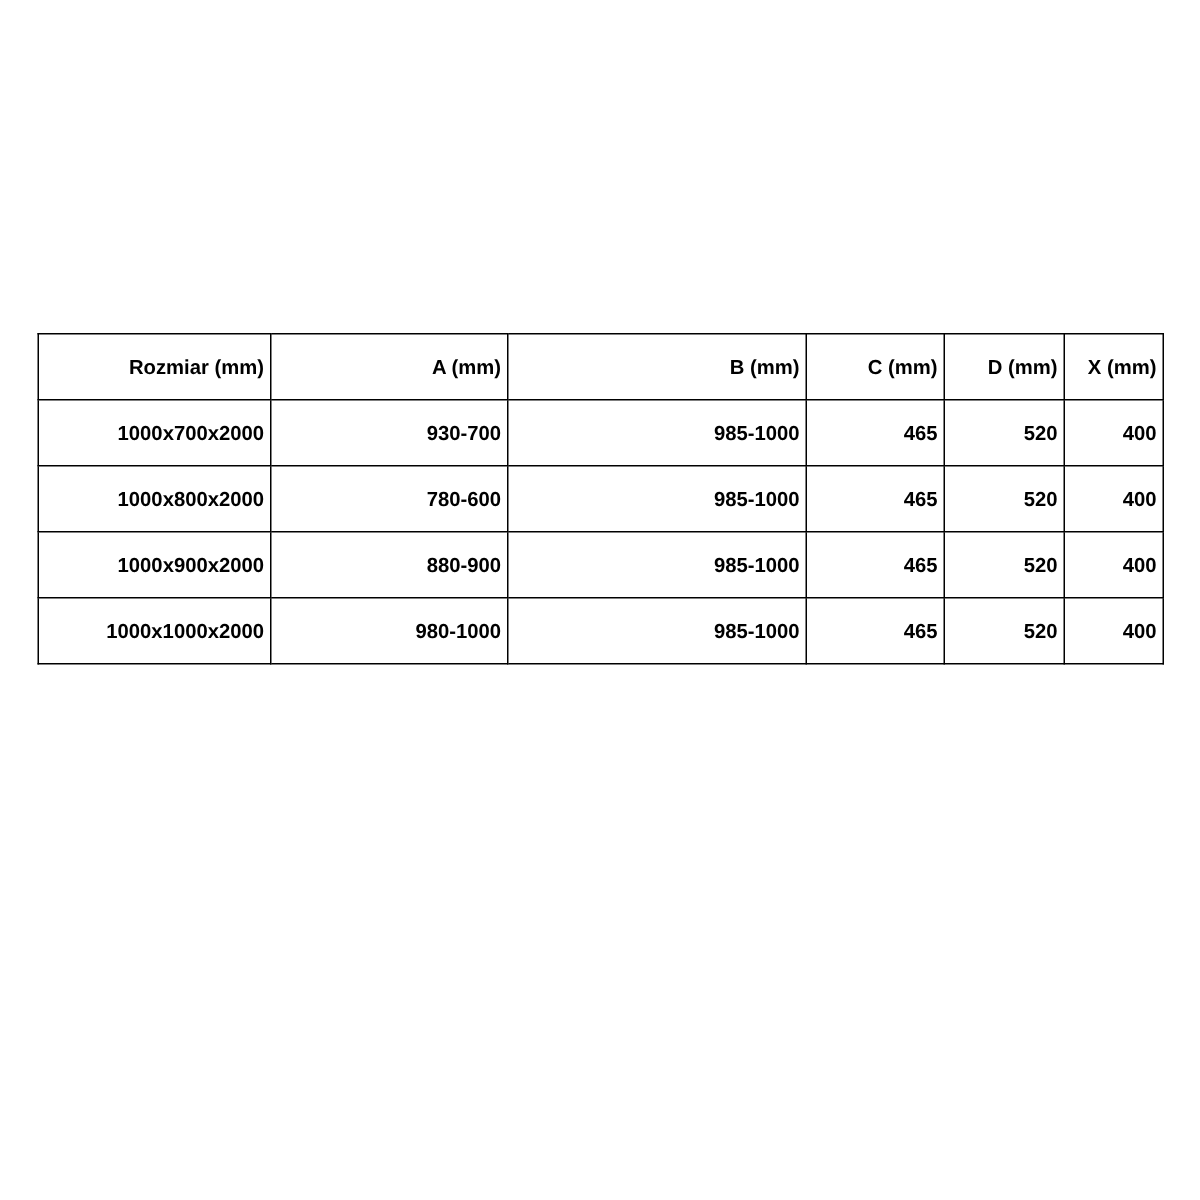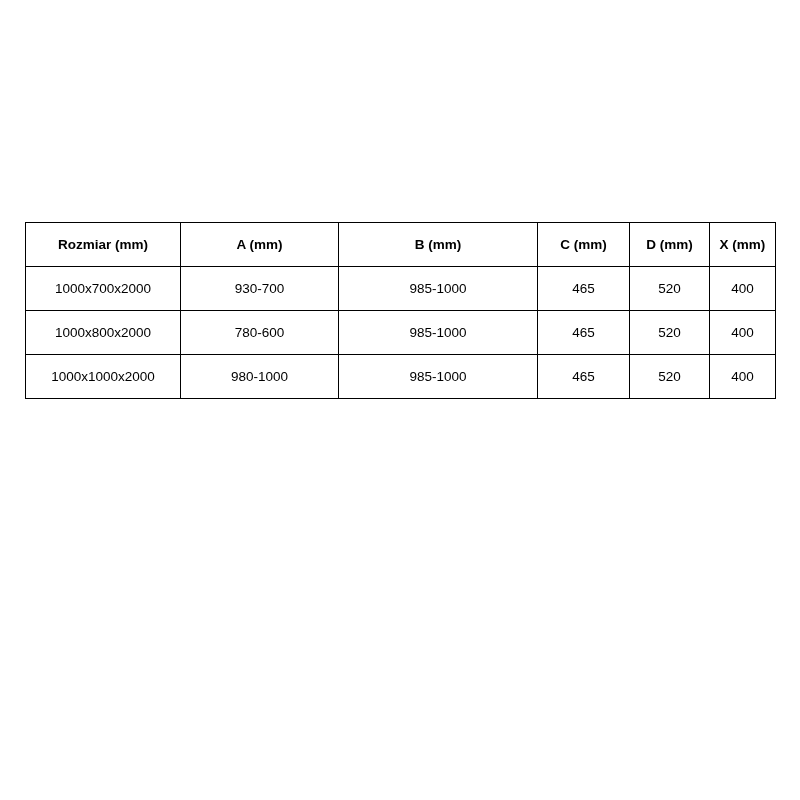--- a/index.html
+++ b/index.html
@@ -21,33 +21,33 @@
     width: 750px;
   }
   table.spec-table {
     border-collapse: collapse;
     width: 750px;
     table-layout: fixed;
   }
   table.spec-table th,
   table.spec-table td {
     border: 1px solid #000000;
-    text-align: center;
+    text-align: right;
     vertical-align: middle;
     height: 44px;
     font-size: 13.5px;
     padding: 0 4px;
     box-sizing: border-box;
   }
   table.spec-table th {
     font-weight: bold;
     font-size: 13.5px;
   }
   table.spec-table td {
-    font-weight: normal;
+    font-weight: bold;
   }
   
   col.c0 { width: 155px; }
   col.c1 { width: 158px; }
   col.c2 { width: 199px; }
   col.c3 { width: 92px; }
   col.c4 { width: 80px; }
   col.c5 { width: 66px; }
 </style>
 </head>
@@ -84,20 +84,28 @@
       </tr>
       <tr>
         <td>1000x800x2000</td>
         <td>780-600</td>
         <td>985-1000</td>
         <td>465</td>
         <td>520</td>
         <td>400</td>
       </tr>
       <tr>
+        <td>1000x900x2000</td>
+        <td>880-900</td>
+        <td>985-1000</td>
+        <td>465</td>
+        <td>520</td>
+        <td>400</td>
+      </tr>
+      <tr>
         <td>1000x1000x2000</td>
         <td>980-1000</td>
         <td>985-1000</td>
         <td>465</td>
         <td>520</td>
         <td>400</td>
       </tr>
     </tbody>
   </table>
 </div>

